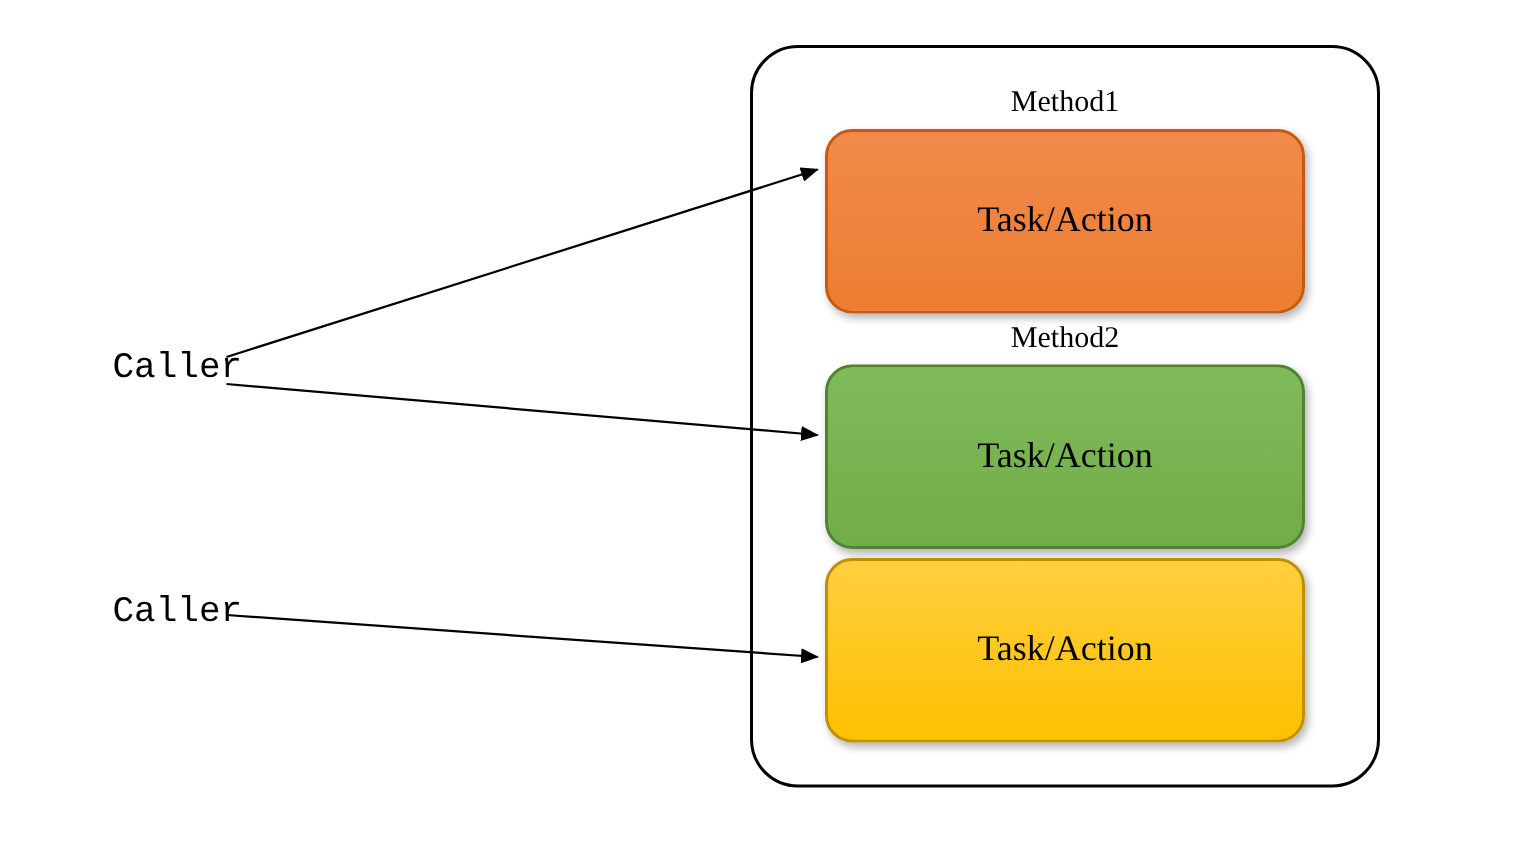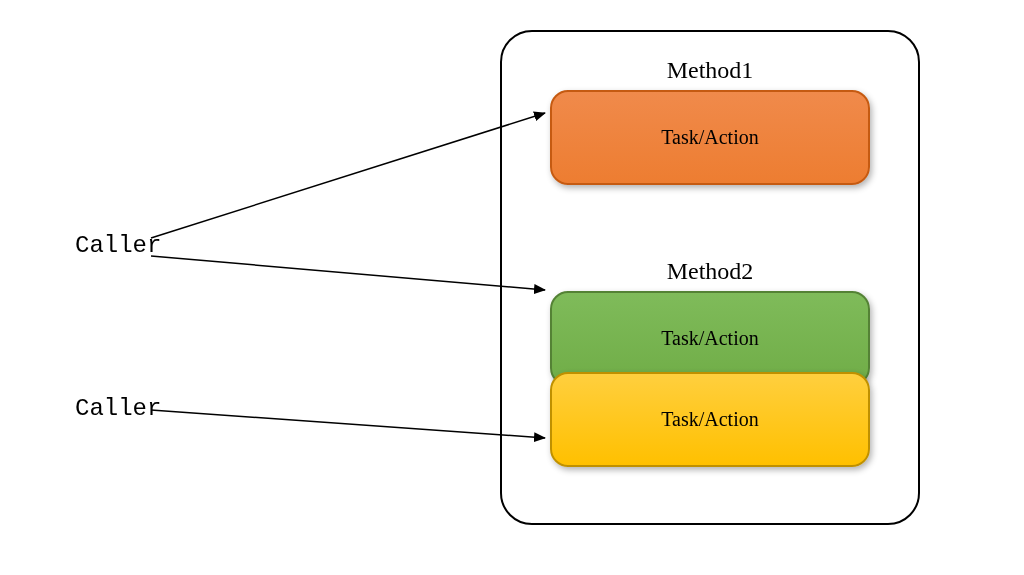--- a/index.html
+++ b/index.html
@@ -43,37 +43,37 @@
       border-radius: 32px;
     }
     .method-group {
       position: absolute;
       left: 50%;
       transform: translateX(-50%);
       width: 320px;
       text-align: center;
     }
     .method-group-1 { top: 25px; }
-    .method-group-2 { top: 182px; margin-top: 44px; }
+    .method-group-2 { top: 182px; }
     .method-group-3 { top: 340px; }
     .method-label {
-      font-size: 24px;
+      font-size: 20px;
       color: #000;
       font-family: Georgia, serif;
       margin-bottom: 6px;
       display: block;
     }
     .task-box {
       width: 320px;
-      height: 95px;
+      height: 123px;
       border-radius: 18px;
       display: flex;
       align-items: center;
       justify-content: center;
-      font-size: 20px;
+      font-size: 24px;
       font-family: Georgia, serif;
       color: #000;
       box-shadow: 2px 3px 6px rgba(0,0,0,0.3);
     }
     .task-orange {
       background: linear-gradient(to bottom, #f08a4b 0%, #ed7d31 100%);
       border: 2px solid #c55a11;
     }
     .task-green {
       background: linear-gradient(to bottom, #7fbb5a 0%, #70ad47 100%);

